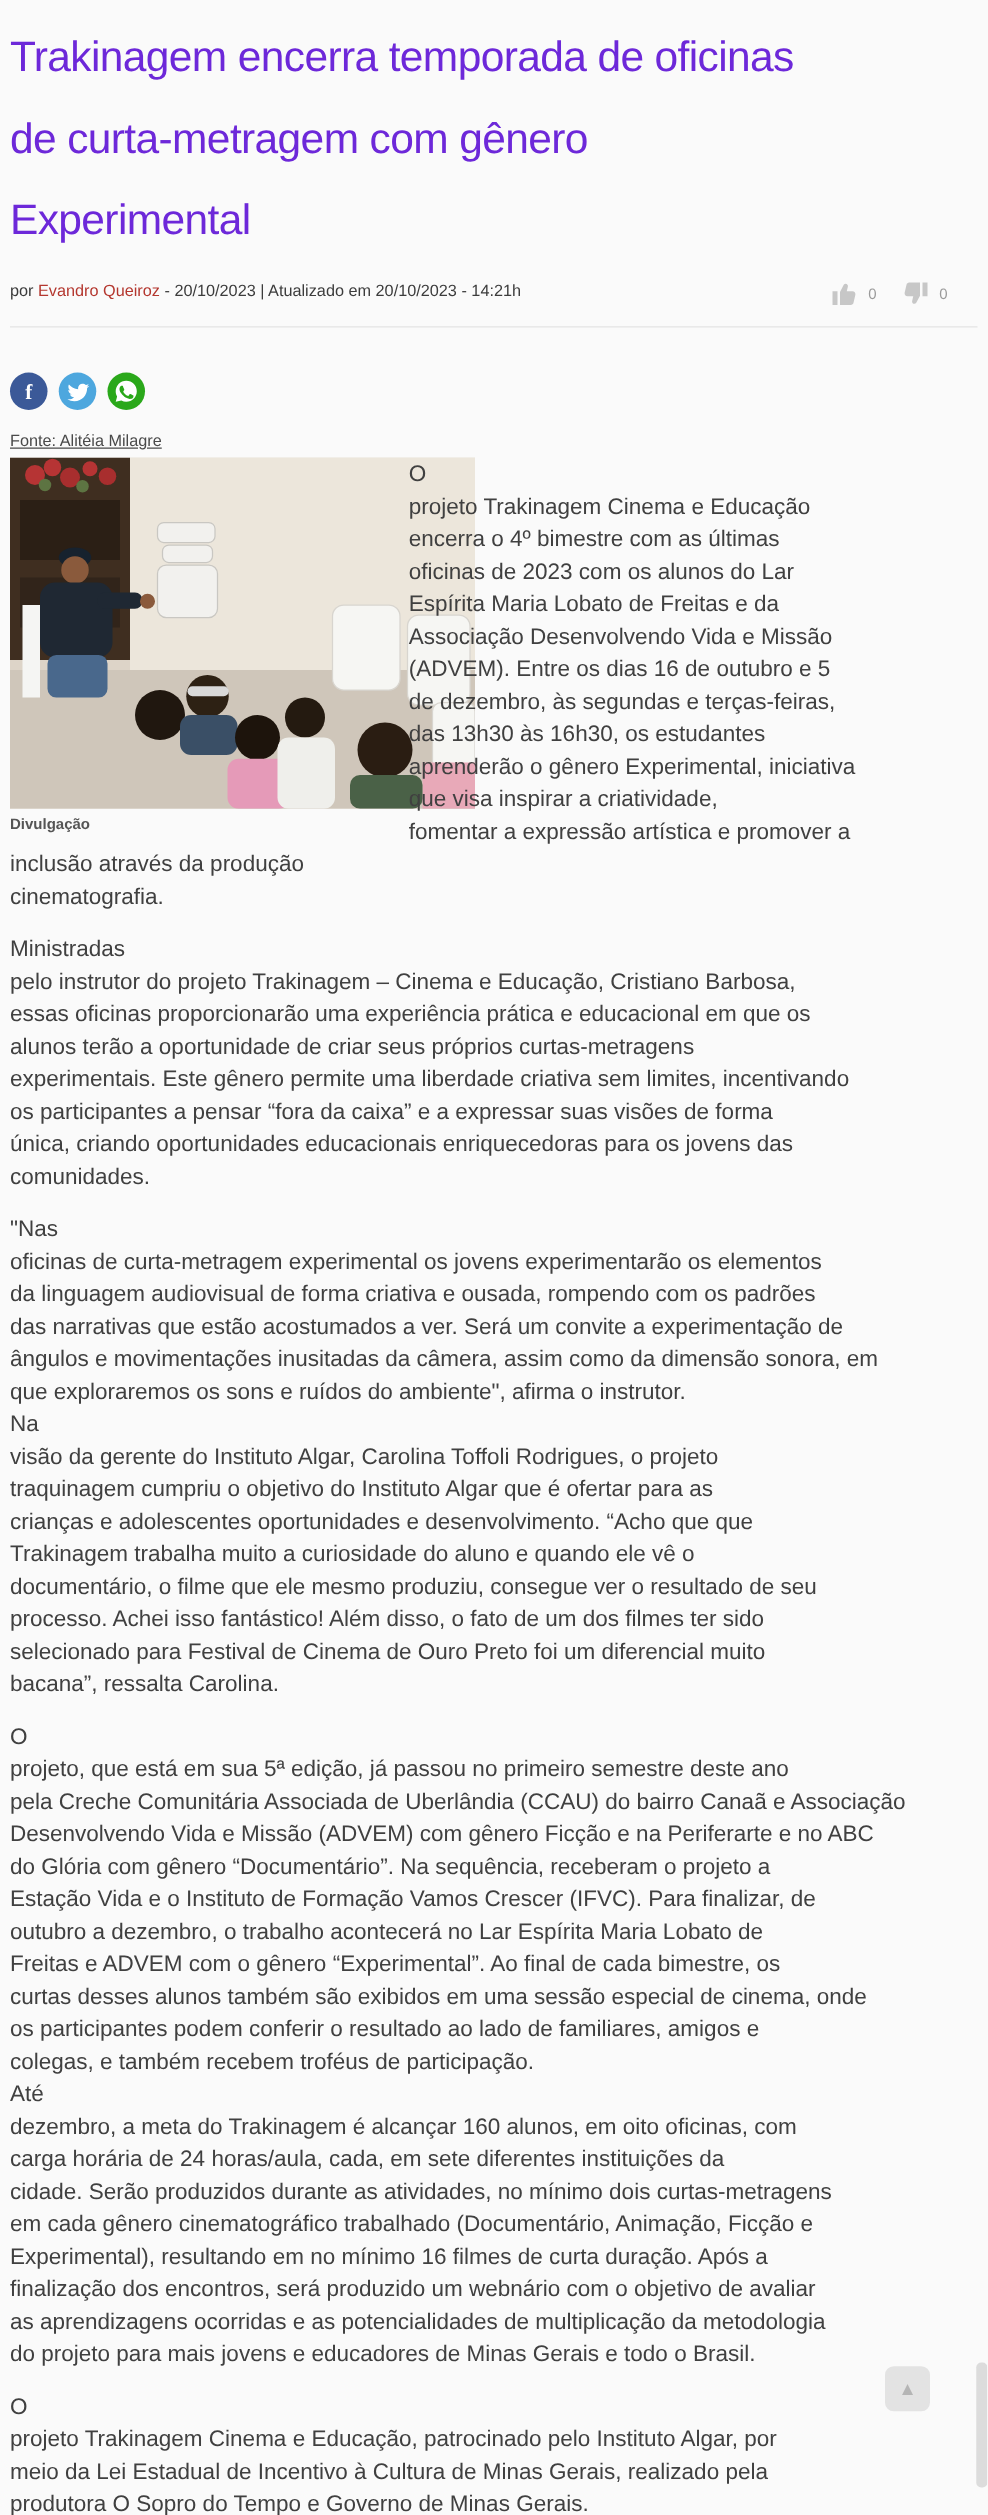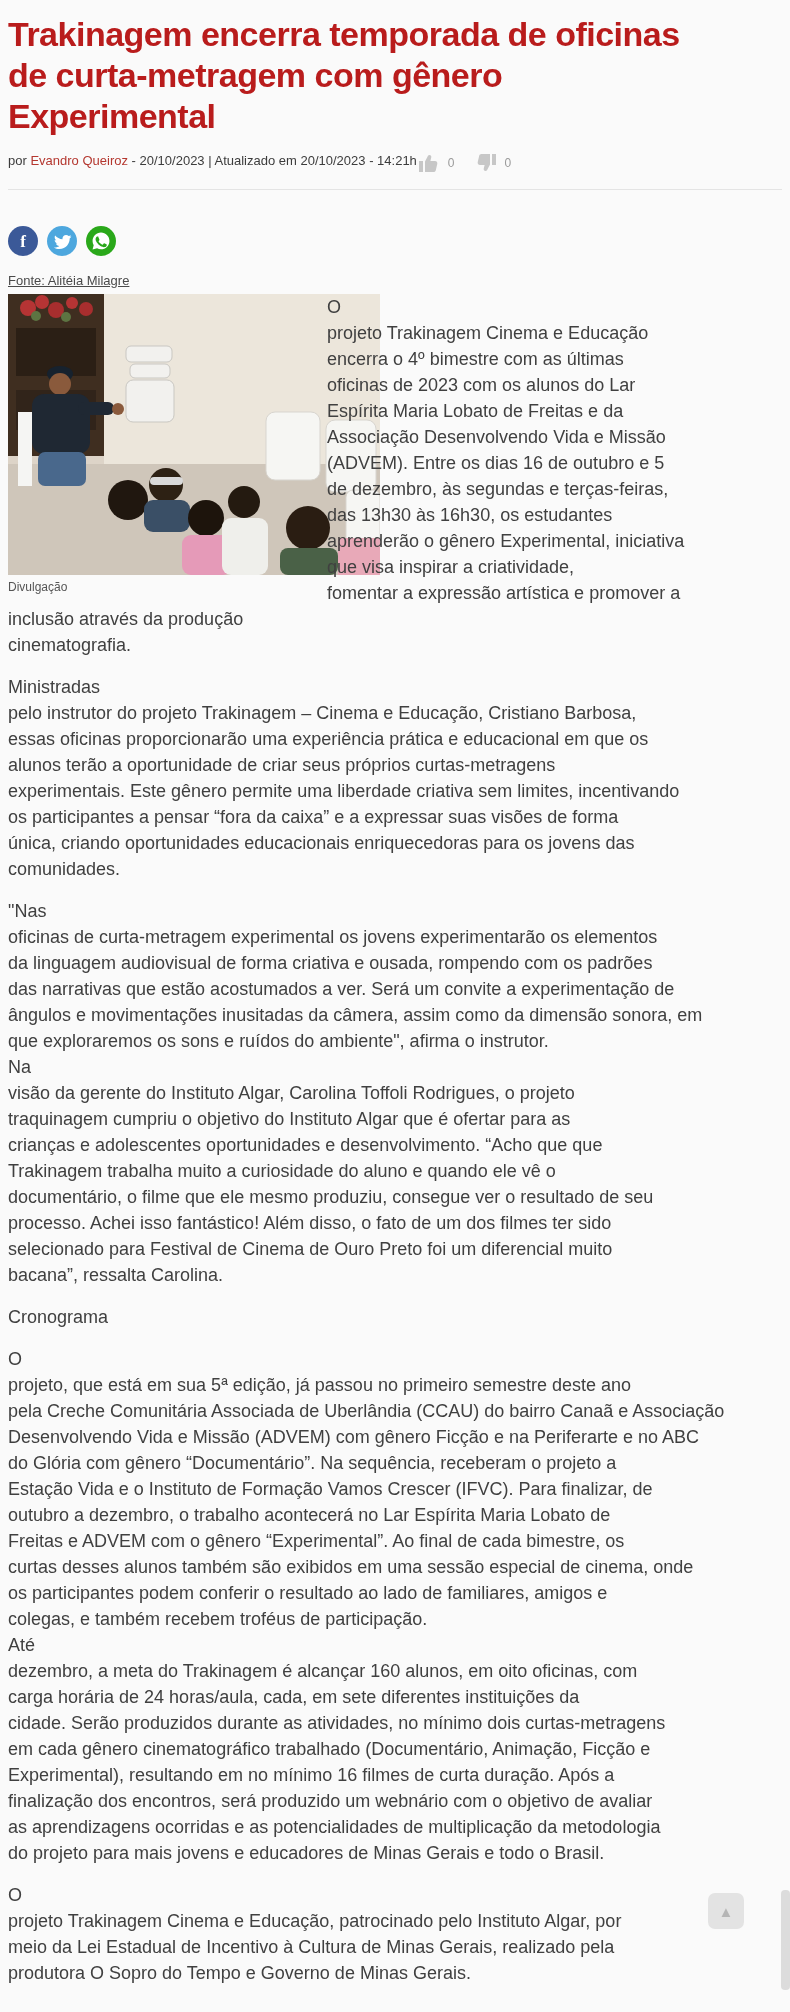--- a/index.html
+++ b/index.html
@@ -1,35 +1,35 @@
 <!DOCTYPE html>
 <html lang="pt"><head>
 <meta charset="utf-8">
 <style>
   html,body{margin:0;padding:0;background:#fafafa;}
   body{font-family:"Liberation Sans","DejaVu Sans",sans-serif;color:#3f3f3f;}
   .page{position:relative;width:790px;height:2012px;overflow:hidden;background:#fafafa;box-sizing:border-box;padding:8px 8px 0 8px;}
-  h1.title{margin:6px 0 0 0;font-size:34px;line-height:41px;font-weight:bold;color:#b91c1c;white-space:pre-line;letter-spacing:-0.5px;}
-  .byline-row{display:flex;justify-content:flex-start;align-items:flex-start;margin-top:16px;padding-right:24px;}
+  h1.title{margin:6px 0 0 0;font-size:34px;line-height:65px;font-weight:normal;color:#6d28d9;white-space:pre-line;letter-spacing:-0.5px;}
+  .byline-row{display:flex;justify-content:space-between;align-items:flex-start;margin-top:16px;padding-right:24px;}
   .byline{font-size:13px;color:#3c3c3c;}
   .byline a{color:#b4372f;text-decoration:none;}
   .reactions{display:flex;align-items:center;gap:7px;margin-top:-2px;}
   .reactions .count{font-size:12px;color:#9a9a9a;}
   .reactions .rx-btn{background:none;border:none;padding:0;cursor:pointer;display:flex;align-items:center;gap:7px;}
   .reactions .rx-btn + .rx-btn{margin-left:12px;}
   .reactions svg{display:block;}
   .divider{border:none;border-top:1px solid #e4e4e4;margin:14px 0 0 0;}
   .share-row{display:flex;gap:9px;margin-top:36px;}
   .share-btn{width:30px;height:30px;border-radius:50%;border:none;padding:0;display:flex;align-items:center;justify-content:center;cursor:pointer;}
   .share-btn svg{display:block;}
   .fonte{margin-top:17px;font-size:13px;color:#4a4a4a;text-decoration:underline;}
   .article-body{margin-top:6px;font-size:18px;line-height:26px;color:#404040;}
   .article-body p{margin:0 0 16px 0;white-space:pre-line;}
   .p-wrap{text-align:justify;}
-  .photo-fig{float:left;margin:0 14px 0 0;width:305px;}
+  .photo-fig{float:left;margin:0 14px 0 0;width:305px;font-weight:bold;}
   .photo-fig svg{display:block;}
   .photo-credit{font-size:12px;line-height:18px;color:#555;margin-top:3px;}
   .fab{position:absolute;right:46px;top:1893px;width:36px;height:36px;border:none;border-radius:7px;background:#e3e3e3;color:#b5b5b5;font-size:15px;cursor:pointer;}
   .scroll-thumb{position:absolute;right:0;top:1890px;width:9px;height:100px;background:#dcdcdc;border-radius:4px;}
 </style>
 </head>
 <body>
 
 <div class="page">
 
@@ -172,21 +172,20 @@
 Na
 visão da gerente do Instituto Algar, Carolina Toffoli Rodrigues, o projeto
 traquinagem cumpriu o objetivo do Instituto Algar que é ofertar para as
 crianças e adolescentes oportunidades e desenvolvimento. “Acho que que
 Trakinagem trabalha muito a curiosidade do aluno e quando ele vê o
 documentário, o filme que ele mesmo produziu, consegue ver o resultado de seu
 processo. Achei isso fantástico! Além disso, o fato de um dos filmes ter sido
 selecionado para Festival de Cinema de Ouro Preto foi um diferencial muito
 bacana”, ressalta Carolina.</p>
 
-    <p>Cronograma</p>
 
     <p>O
 projeto, que está em sua 5ª edição, já passou no primeiro semestre deste ano
 pela Creche Comunitária Associada de Uberlândia (CCAU) do bairro Canaã e Associação
 Desenvolvendo Vida e Missão (ADVEM) com gênero Ficção e na Periferarte e no ABC
 do Glória com gênero “Documentário”. Na sequência, receberam o projeto a
 Estação Vida e o Instituto de Formação Vamos Crescer (IFVC). Para finalizar, de
 outubro a dezembro, o trabalho acontecerá no Lar Espírita Maria Lobato de
 Freitas e ADVEM com o gênero “Experimental”. Ao final de cada bimestre, os
 curtas desses alunos também são exibidos em uma sessão especial de cinema, onde

